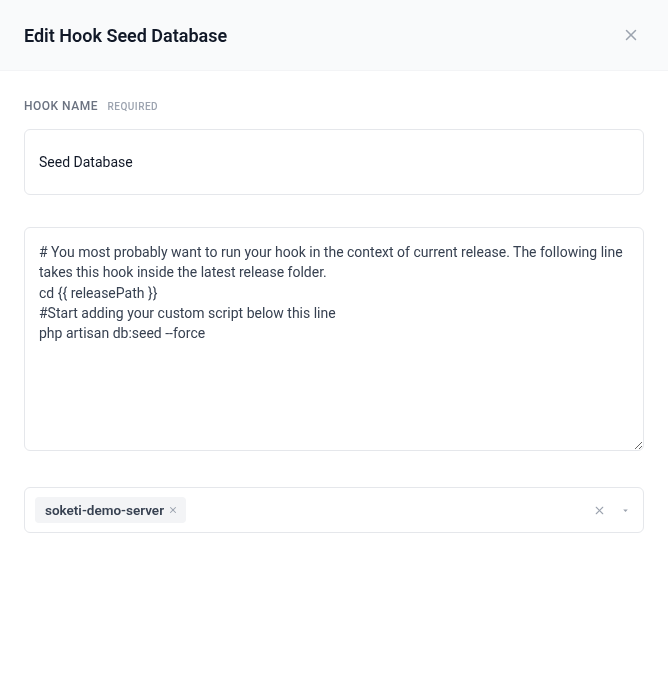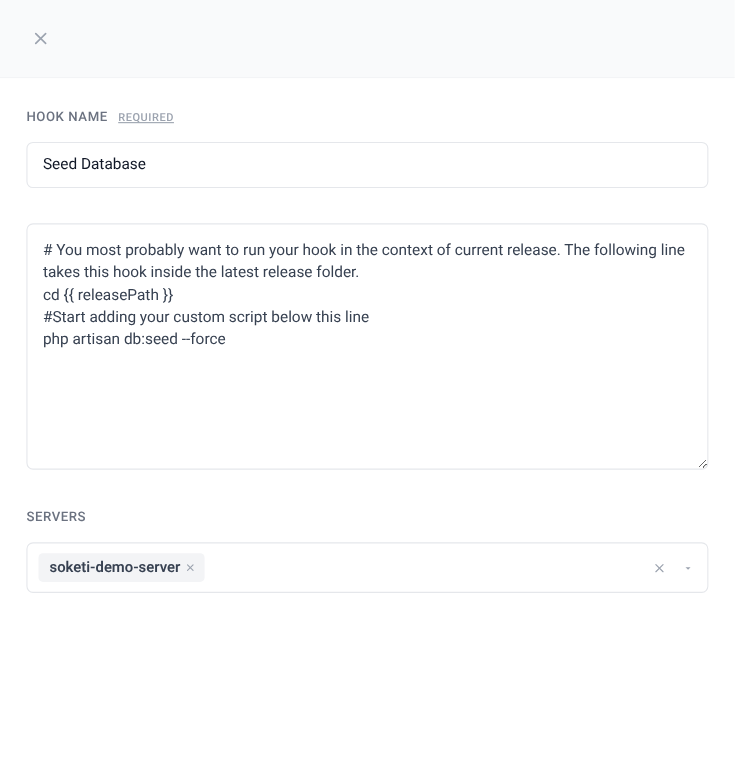--- a/index.html
+++ b/index.html
@@ -49,25 +49,24 @@
       letter-spacing: 0.5px;
       color: #6b7280;
       margin-bottom: 16px;
       text-transform: uppercase;
     }
     .required-tag {
       font-size: 10px;
       color: #9ca3af;
       letter-spacing: 0.5px;
       margin-left: 6px;
-      text-decoration: underline;
     }
     .text-input {
       width: 100%;
-      padding: 12px 14px;
+      padding: 24px 14px;
       border: 1px solid #e5e7eb;
       border-radius: 6px;
       font-size: 14px;
       color: #111827;
       font-family: inherit;
       outline: none;
     }
     .textarea-input {
       width: 100%;
       padding: 14px;
@@ -150,20 +149,21 @@
     .chevron {
       color: #9ca3af;
       display: flex;
       align-items: center;
     }
   </style>
 </head>
 <body>
 
 <div class="modal-header">
+  <h2 class="modal-title">Edit Hook Seed Database</h2>
   <button class="close-btn">
     <svg width="18" height="18" viewBox="0 0 24 24" fill="none" stroke="currentColor" stroke-width="2" stroke-linecap="round">
       <line x1="18" y1="6" x2="6" y2="18"></line>
       <line x1="6" y1="6" x2="18" y2="18"></line>
     </svg>
   </button>
 </div>
 
 <div class="modal-body">
 
@@ -176,21 +176,20 @@
   </div>
 
   <div class="form-group">
     <textarea class="textarea-input" style=""># You most probably want to run your hook in the context of current release. The following line takes this hook inside the latest release folder.
 cd {{ releasePath }}
 #Start adding your custom script below this line
 php artisan db:seed --force</textarea>
   </div>
 
   <div class="form-group">
-    <label class="form-label">SERVERS</label>
     <div class="multiselect">
       <div class="multiselect-tags">
         <div class="tag">
           <span>soketi-demo-server</span>
           <button class="tag-remove">
             <svg width="10" height="10" viewBox="0 0 24 24" fill="none" stroke="currentColor" stroke-width="2.5" stroke-linecap="round">
               <line x1="18" y1="6" x2="6" y2="18"></line>
               <line x1="6" y1="6" x2="18" y2="18"></line>
             </svg>
           </button>

